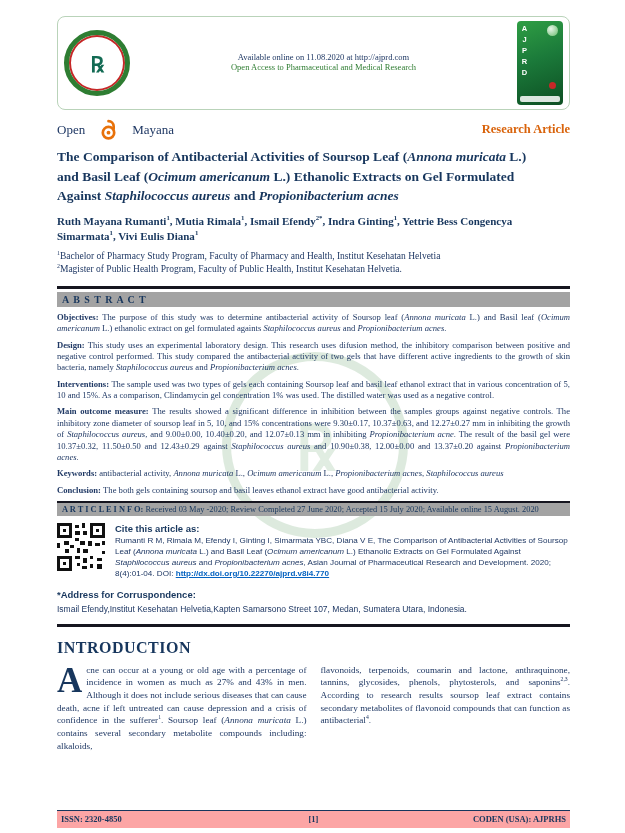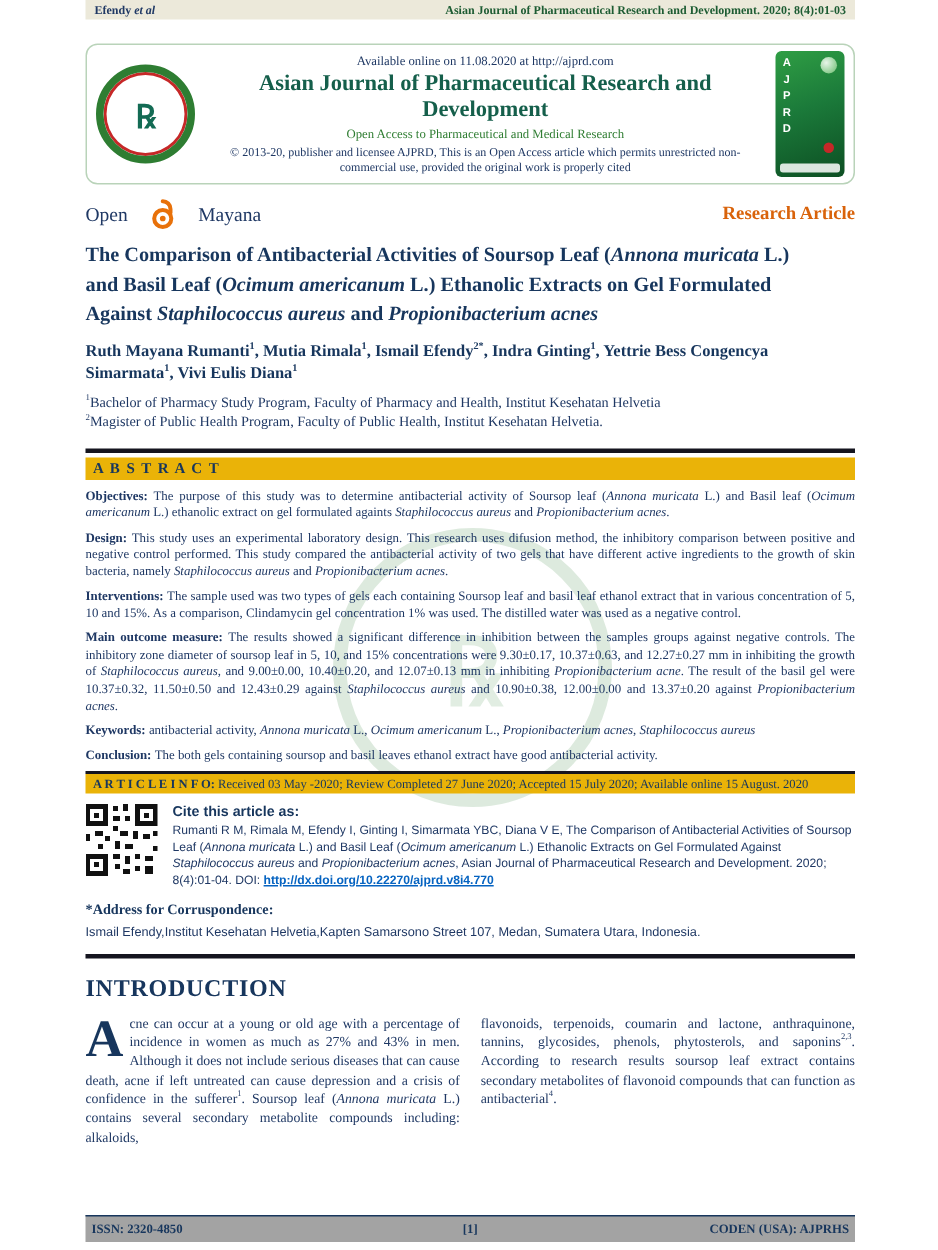--- a/index.html
+++ b/index.html
@@ -43,85 +43,79 @@
   .oa-left{display:flex;align-items:center;gap:14px;font-size:13px;color:#1f3864;}
   .research-article{font-size:12.5px;font-weight:bold;color:#d9630b;}
 
   .art-title{margin-top:7px;max-width:472px;font-size:13.5px;font-weight:bold;
              color:#17365d;line-height:1.45;}
   .art-title span,.art-title sup{font-weight:bold;}
   .authors{margin-top:8px;font-size:11px;font-weight:bold;color:#17365d;line-height:1.35;}
   .affils{margin-top:7px;font-size:9.5px;color:#1f3864;line-height:1.3;}
 
   .rule-thick{margin-top:11px;height:3px;background:#15151f;}
-  .band{background:#eab308;padding:2px 5px;font-weight:bold;color:#17365d;}
+  .band{background:#a3a3a3;padding:2px 5px;font-weight:bold;color:#17365d;}
   .abstract-band{margin-top:3px;font-size:10px;letter-spacing:1px;}
   .abstract{margin-top:5px;font-size:8.6px;line-height:1.32;text-align:justify;color:#1f3864;}
   .abstract p{margin:0 0 5px 0;}
 
   .rule-thin{margin-top:2px;height:2px;background:#15151f;}
   .artinfo-band{font-size:8.4px;font-weight:normal;padding:2px 5px;}
 
   .cite-row{display:flex;gap:10px;margin-top:7px;font-family:"Liberation Sans",sans-serif;}
   .qr{flex:0 0 auto;width:48px;height:48px;}
   .cite-right{flex:1 1 auto;}
   .cite-head{font-size:9.5px;font-weight:bold;color:#17365d;margin-bottom:2px;}
   .cite-text{font-size:8.1px;color:#1f3864;line-height:1.35;text-align:left;}
 
-  .addr-head{margin-top:9px;font-family:Liberation Serif, serif;font-size:9.5px;font-weight:bold;color:#17365d;}
+  .addr-head{margin-top:9px;font-family:Liberation Sans, sans-serif;font-size:9.5px;font-weight:bold;color:#17365d;}
   .addr-text{margin-top:4px;font-family:"Liberation Sans",sans-serif;font-size:8.5px;color:#1f3864;}
 
   .rule-thick2{margin-top:10px;height:3px;background:#15151f;}
 
   .intro-head{margin-top:12px;font-size:16px;font-weight:bold;color:#17365d;letter-spacing:0.5px;}
   .cols{display:flex;gap:14px;margin-top:7px;}
   .col{flex:1 1 0;font-size:9.2px;line-height:1.38;text-align:justify;color:#1f3864;}
   .col p{margin:0 0 4px 0;}
   .dropcap{float:left;font-size:35px;line-height:0.8;font-weight:bold;color:#17365d;
            margin:3px 4px 0 0;}
 
   .footer{position:absolute;left:57px;right:55px;bottom:5px;z-index:1;}
   .footer-strip{display:flex;justify-content:space-between;align-items:center;
-                background:#a3a3a3;border-top:1.5px solid #17365d;padding:3px 4px 4px;
+                background:#fca5a5;border-top:1.5px solid #17365d;padding:3px 4px 4px;
                 font-size:8.5px;font-weight:bold;color:#17365d;}
   .footer-strip .fcenter{position:absolute;left:0;right:0;text-align:center;}
   .footer-strip span{position:relative;}
 
   .watermark{position:absolute;left:222px;top:352px;width:168px;height:168px;border-radius:50%;
              border:9px solid rgba(46,125,50,0.16);display:flex;align-items:center;justify-content:center;
              z-index:0;pointer-events:none;}
   .watermark span{font-size:64px;color:rgba(46,125,50,0.14);font-weight:bold;}
 </style>
 </head>
 <body>
 
 <div class="page">
 
   <div class="watermark">
       <span>℞</span>
     </div>
 
   <div class="content">
 
-    <div class="runhead">
-      <span class="rh-left"><span class="b">Efendy </span><span class="b" style="font-style: italic;">et al</span></span>
-      <span class="rh-right">Asian Journal of Pharmaceutical Research and Development. 2020; 8(4):01-03</span>
-    </div>
 
     <div class="masthead">
       <div class="logo-ring">
         <span class="logo-rx">℞</span>
       </div>
       <div class="mast-center">
         <div class="available">
           <span>Available online on 11.08.2020 at </span><span>http://ajprd.com</span>
         </div>
-        <div class="jtitle">Asian Journal of Pharmaceutical Research and Development</div>
         <div class="subtitle">Open Access to Pharmaceutical and Medical Research</div>
-        <div class="copyr">© 2013-20, publisher and licensee AJPRD, This is an Open Access article which permits unrestricted non-commercial use, provided the original work is properly cited</div>
       </div>
       <div class="cover">
         <span class="cover-spine">AJPRD</span>
         <span class="cover-globe"></span>
         <span class="cover-dot"></span>
         <span class="cover-bar"></span>
       </div>
     </div>
 
     <div class="oa-row">

